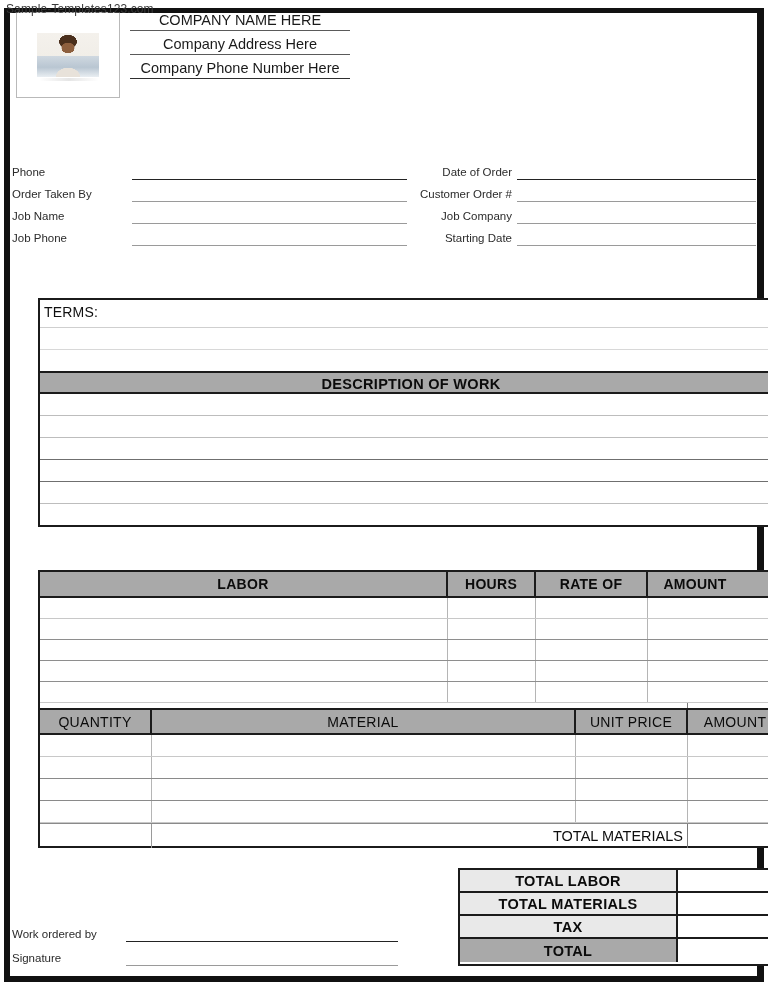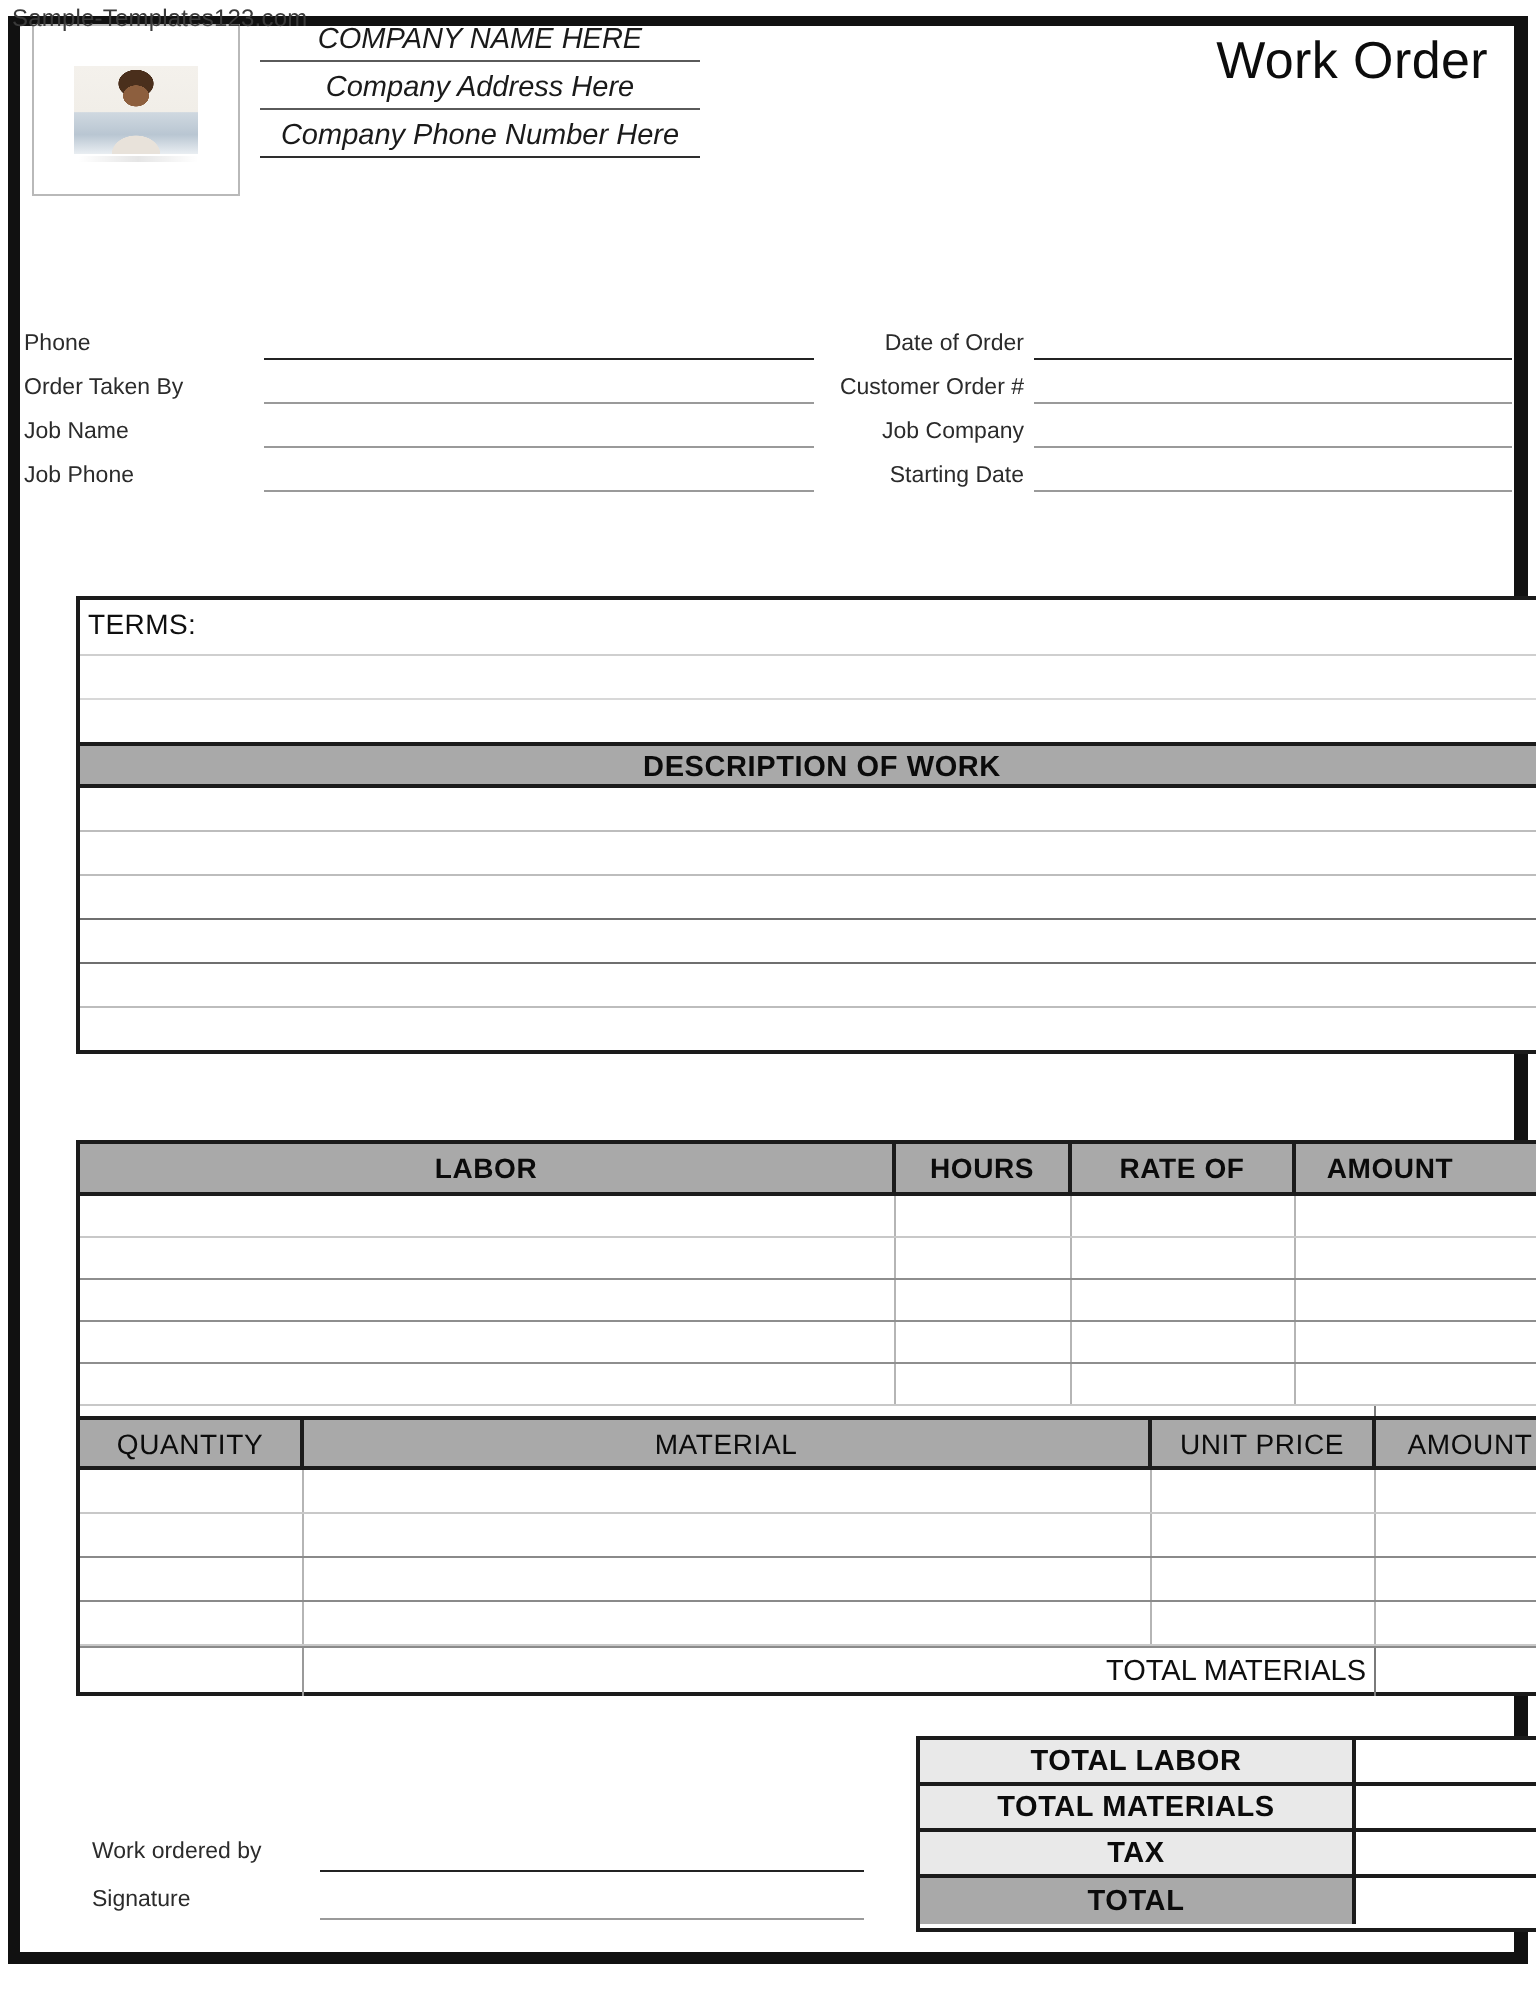--- a/index.html
+++ b/index.html
@@ -108,21 +108,20 @@
     width: 220px;
   }
   .company-line {
     text-align: center;
     font-size: 14.5px;
     color: #1a1a1a;
     padding-bottom: 2px;
     border-bottom: 1px solid #5a5a5a;
     margin-bottom: 5px;
     white-space: nowrap;
-    font-style: italic;
   }
   .company-line.l1 { font-size: 14.5px; }
   .company-line.l3 { border-bottom: 1px solid #2e2e2e; }
 
   
   .fields {
     position: absolute;
     left: 0;
     top: 158px;
     width: 768px;
@@ -329,23 +328,23 @@
     position: absolute;
     left: 12px;
     top: 920px;
     width: 400px;
     height: 56px;
   }
   .sig-row {
     position: absolute;
     height: 22px;
     display: flex;
+    align-items: flex-end;
     left: 0;
     width: 398px;
-    margin-left: 34px;
   }
   .sig-row .field-label { width: 114px; }
   .sig-row .field-rule  { width: 272px; }
   .sg0 { top: 0px; }
   .sg1 { top: 24px; }
 </style>
 </head>
 <body>
 
 <div class="page">
@@ -354,21 +353,20 @@
 
   <div class="inner-area">
 
     <div class="watermark">Sample-Templates123.com</div>
 
     <div class="photo-box">
       <div class="photo-inner"></div>
       <div class="photo-shadow"></div>
     </div>
 
-    <div class="doc-title">Work Order</div>
 
     <div class="company-block">
       <div class="company-line l1">COMPANY NAME HERE</div>
       <div class="company-line l2">Company Address Here</div>
       <div class="company-line l3">Company Phone Number Here</div>
     </div>
 
     <div class="fields">
 
       <div class="field-row fl r0">

